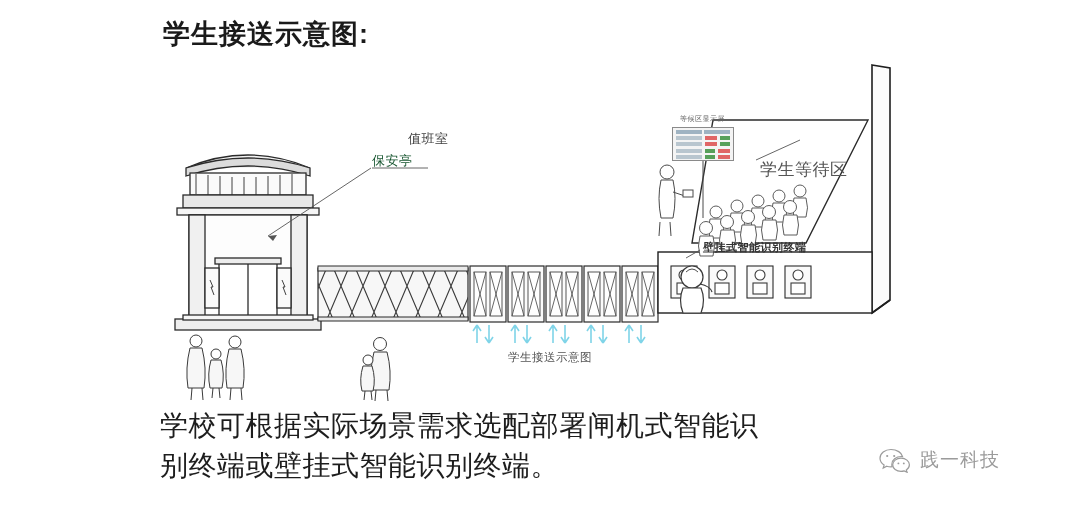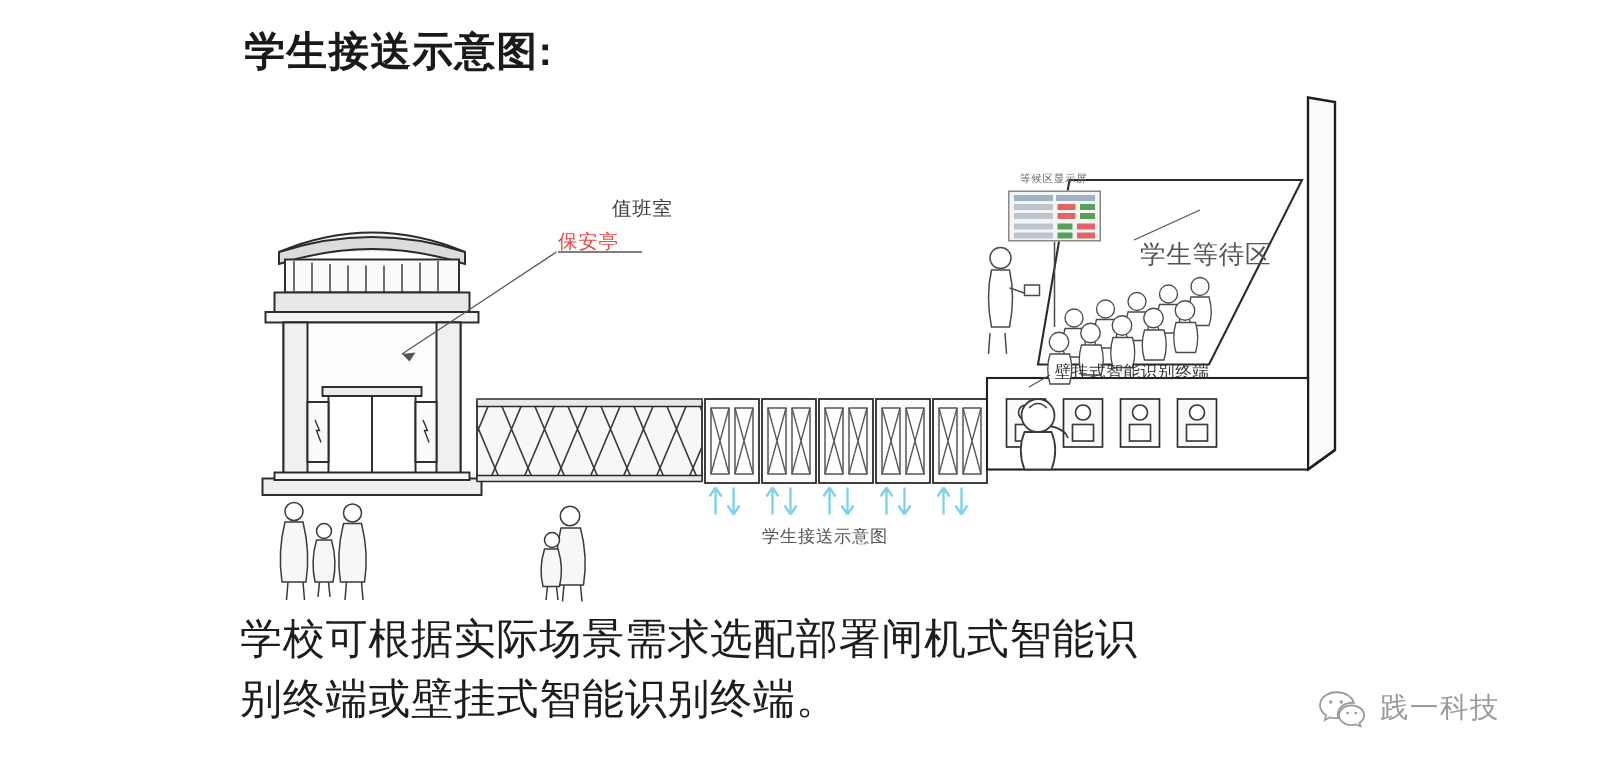--- a/index.html
+++ b/index.html
@@ -21,36 +21,35 @@
     font-size:28px;line-height:40px;color:#1d1d1d;
     letter-spacing:0.5px;
   }
 
   
   .watermark{
     position:absolute;left:878px;top:447px;
     display:flex;align-items:center;gap:8px;
     color:#8a8a8a;font-size:19px;letter-spacing:1px;
     opacity:.85;
-    margin-top:12px;
   }
   .wm-icon{width:34px;height:26px;position:relative;flex:0 0 auto;}
 
   
   .diagram{position:absolute;left:0;top:0;width:1080px;height:511px;}
   .diagram svg{display:block;}
 
   .lbl{
     position:absolute;color:#4a4a4a;white-space:nowrap;
     font-size:11px;letter-spacing:.5px;
   }
   .lbl-guard{left:372px;top:130px;font-size:13px;color:#3d3d3d;margin-left:36px;}
-  .lbl-guard2{left:372px;top:152px;font-size:13px;color:#ef4444;}
+  .lbl-guard2{left:372px;top:152px;font-size:13px;color:#14532d;}
   .lbl-gate{left:508px;top:350px;font-size:11.5px;color:#555;}
-  .lbl-wall{left:703px;top:240px;font-size:11px;color:#333;font-weight:normal;}
+  .lbl-wall{left:703px;top:240px;font-size:11px;color:#333;font-weight:bold;}
   .lbl-wait{left:760px;top:158px;font-size:17px;color:#555;}
   .lbl-screen{left:680px;top:114px;font-size:7px;color:#666;}
 
   .screen-box{
     position:absolute;left:672px;top:127px;width:62px;height:34px;
     background:#f4f4f4;border:1px solid #8a8a8a;
     box-sizing:border-box;padding:2px 3px;
   }
   .screen-row{display:flex;justify-content:space-between;height:5px;margin-bottom:1.2px;}
   .sr-a{width:26px;height:4px;background:#b9c6cf;}

